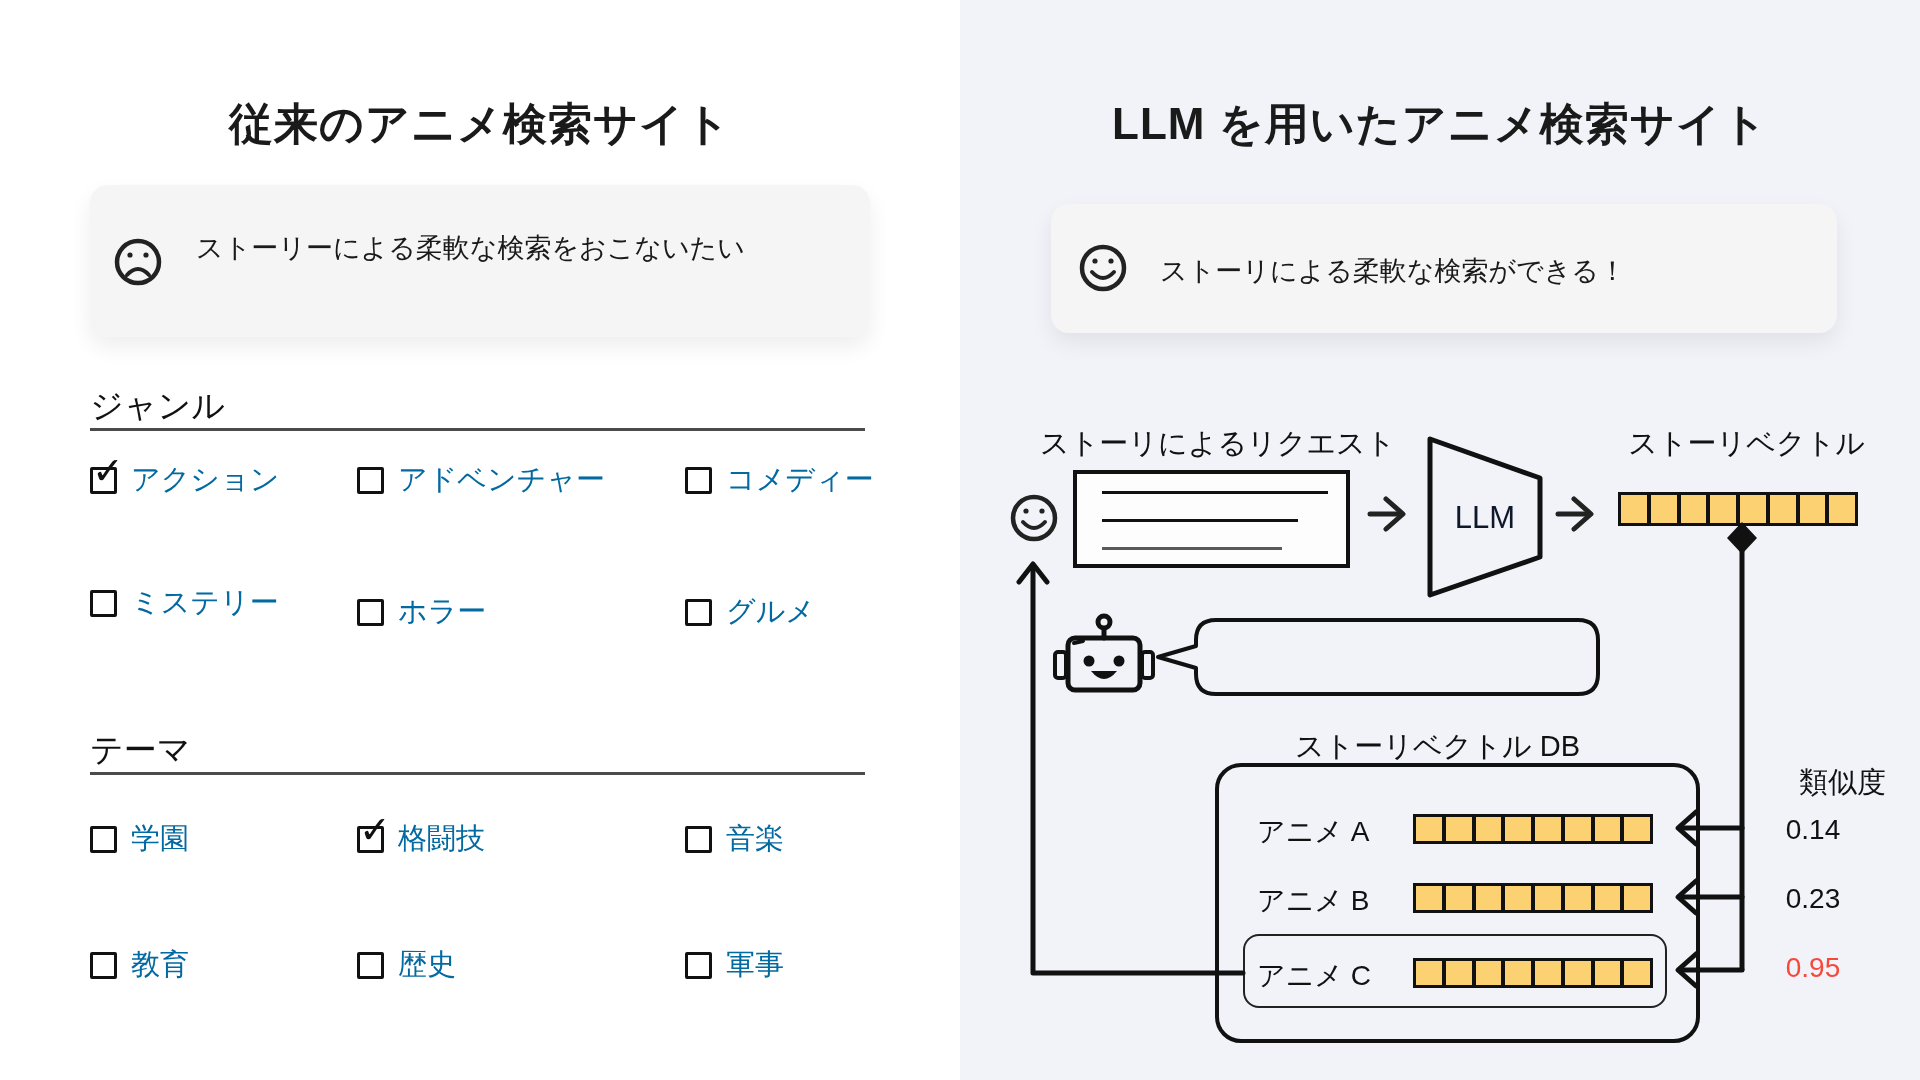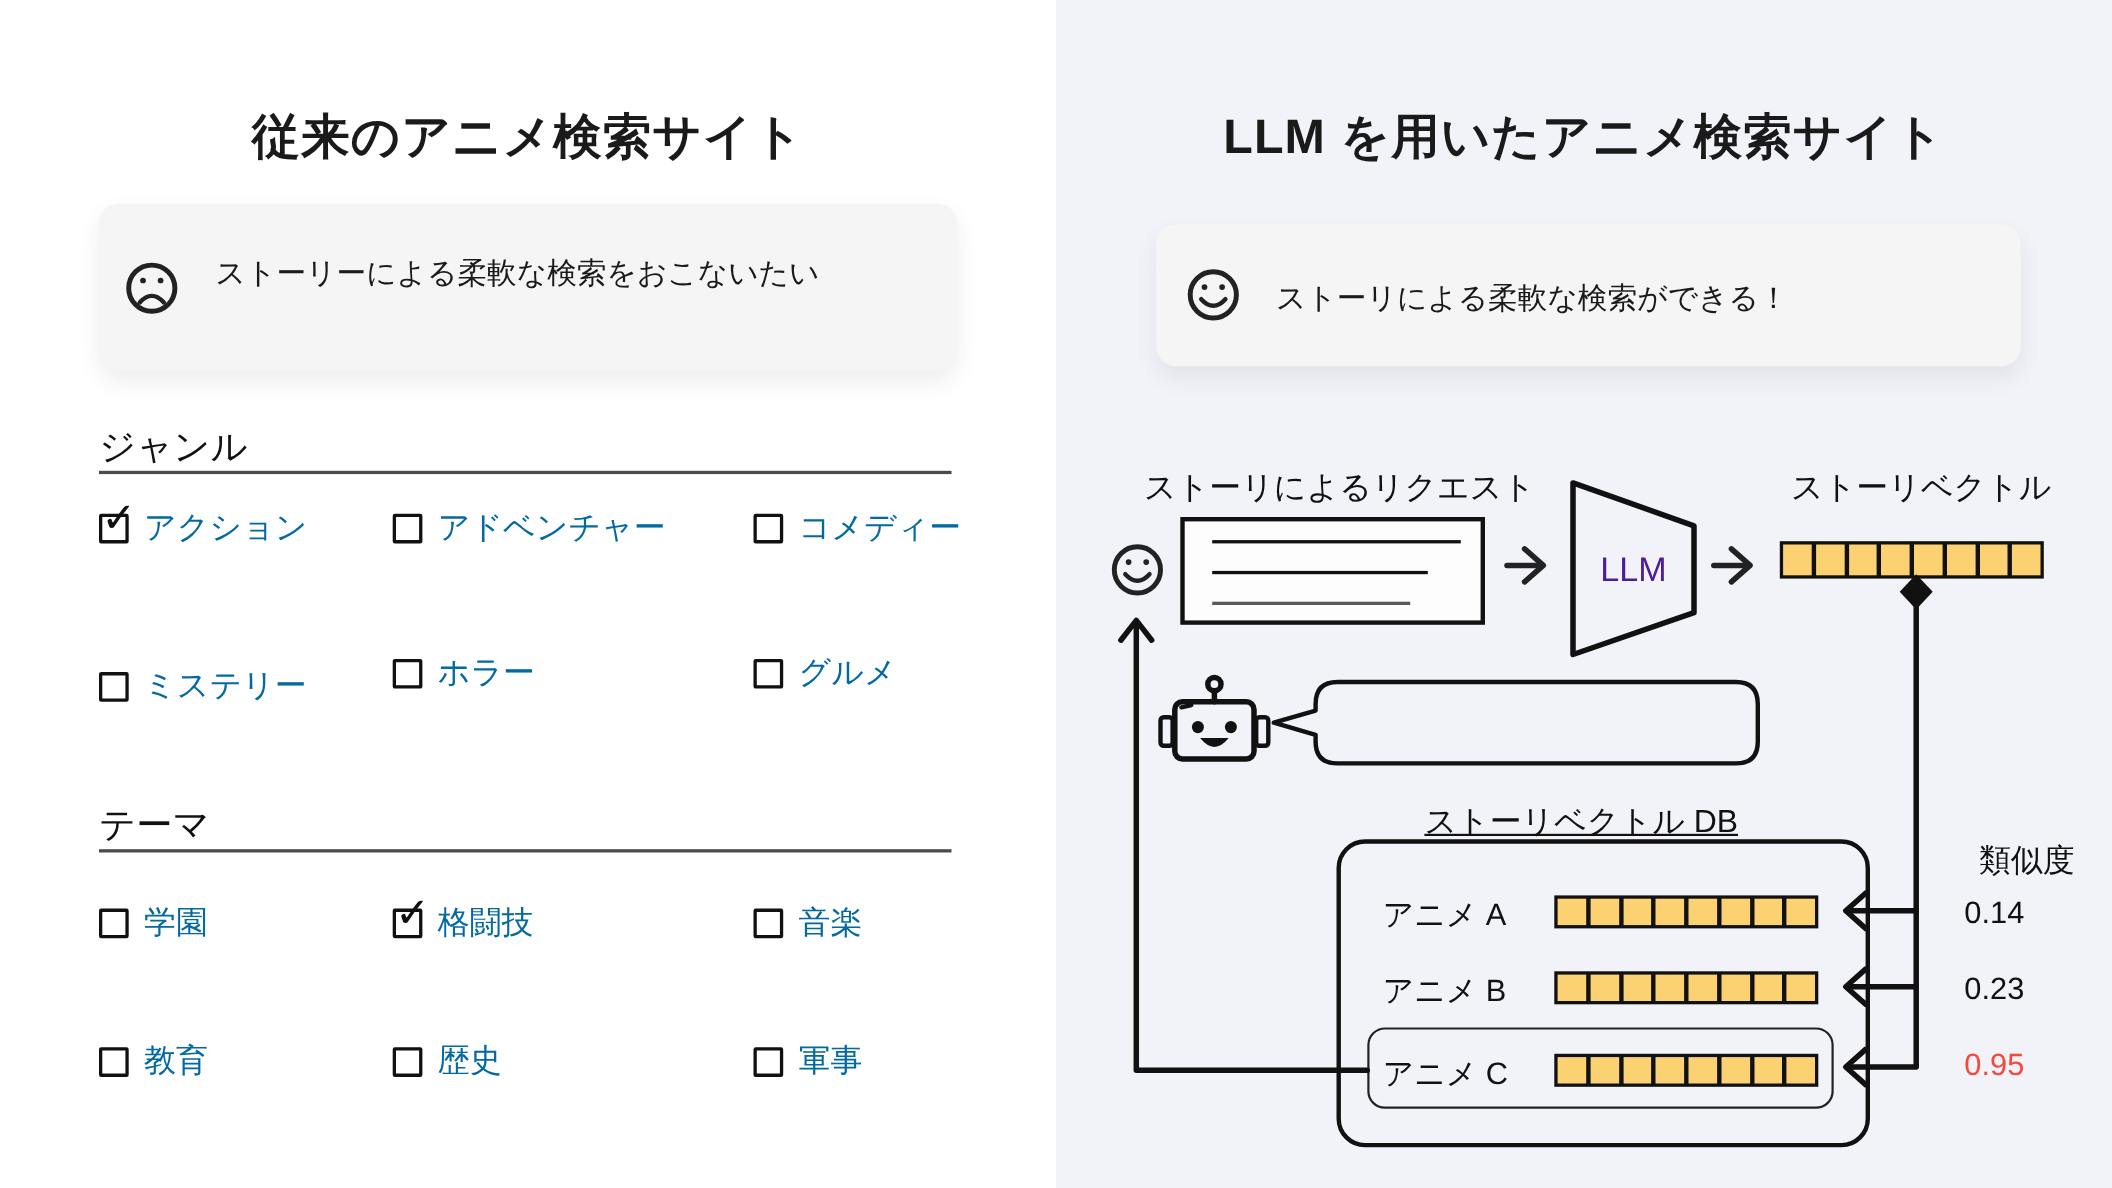--- a/index.html
+++ b/index.html
@@ -18,21 +18,21 @@
   .section-head{position:absolute;font-size:33px;color:#111;text-align:center;}
   .section-rule{position:absolute;width:775px;height:3px;background:#4b4b4b;}
   .chk-item{position:absolute;display:flex;align-items:center;gap:14px;height:34px;}
   .checkbox{position:relative;width:21px;height:21px;border:3px solid #111;border-radius:2px;background:#fff;flex:0 0 auto;}
   .checkbox .mark{display:none;position:absolute;left:-1px;top:-21px;font-size:38px;font-weight:700;color:#111;}
   .checkbox.checked .mark{display:block;}
   .chk-label{font-size:29px;color:#0369a1;white-space:nowrap;}
   .flow-label{position:absolute;font-size:29px;color:#111;text-align:right;white-space:nowrap;}
   .request-box{position:absolute;left:1073px;top:470px;width:277px;height:98px;background:#fdfdfe;border:4px solid #111;box-sizing:border-box;}
   .req-line{position:absolute;height:3px;background:#111;left:25px;}
-  .llm-text{position:absolute;left:1430px;top:500px;width:110px;text-align:center;font-size:31px;color:#4c1d95;}
+  .llm-text{position:absolute;left:1430px;top:500px;width:110px;text-align:center;font-size:31px;color:#0f172a;}
   .vector{position:absolute;display:flex;background:#111;padding:3px;gap:4px;box-sizing:border-box;}
   .vector .cell{flex:1;background:#fbd172;}
   .db-box{position:absolute;left:1215px;top:763px;width:485px;height:280px;border:4px solid #111;border-radius:26px;box-sizing:border-box;}
   .hl-box{position:absolute;left:1243px;top:934px;width:424px;height:74px;border:2.5px solid #222;border-radius:16px;box-sizing:border-box;}
   .db-row-label{position:absolute;left:1257px;width:120px;font-size:28px;color:#111;white-space:nowrap;}
   .sim-value{position:absolute;left:1753px;width:120px;text-align:center;font-size:28px;color:#111;}
   .sim-value.checked{color:#f8473b;}
   .bubble-text{position:absolute;left:1212px;top:641px;width:372px;text-align:center;font-size:27px;color:#111;white-space:nowrap;}
   svg.overlay{position:absolute;left:0;top:0;pointer-events:none;}
 </style>
@@ -59,21 +59,21 @@
     <span class="chk-label">アクション</span>
   </div>
   <div class="chk-item" style="left:357px;top:463px;">
     <span class="checkbox"></span>
     <span class="chk-label">アドベンチャー</span>
   </div>
   <div class="chk-item" style="left:685px;top:463px;">
     <span class="checkbox"></span>
     <span class="chk-label">コメディー</span>
   </div>
-  <div class="chk-item" style="left:90px;top:607px;">
+  <div class="chk-item" style="left:90px;top:586px;">
     <span class="checkbox"></span>
     <span class="chk-label">ミステリー</span>
   </div>
   <div class="chk-item" style="left:357px;top:595px;">
     <span class="checkbox"></span>
     <span class="chk-label">ホラー</span>
   </div>
   <div class="chk-item" style="left:685px;top:595px;">
     <span class="checkbox"></span>
     <span class="chk-label">グルメ</span>
@@ -131,21 +131,21 @@
       <span class="cell"></span>
       <span class="cell"></span>
       <span class="cell"></span>
       <span class="cell"></span>
       <span class="cell"></span>
       <span class="cell"></span>
   </div>
 
   <div class="bubble-text">アニメ C はいかがでしょう？</div>
 
-  <div class="flow-label" style="left:1230px;top:727px;width:350px;text-decoration:underline;">ストーリベクトル DB</div>
+  <div class="flow-label" style="left:1230px;top:727px;width:350px;">ストーリベクトル DB</div>
   <div class="db-box"></div>
   <div class="hl-box"></div>
 
   <div class="db-row-label" style="top:813px;">アニメ A</div>
   <div class="db-row-label" style="top:882px;">アニメ B</div>
   <div class="db-row-label" style="top:957px;">アニメ C</div>
 
   <div class="vector" style="left:1413px;top:814px;width:240px;height:30px;">
     <span class="cell"></span>
       <span class="cell"></span>

